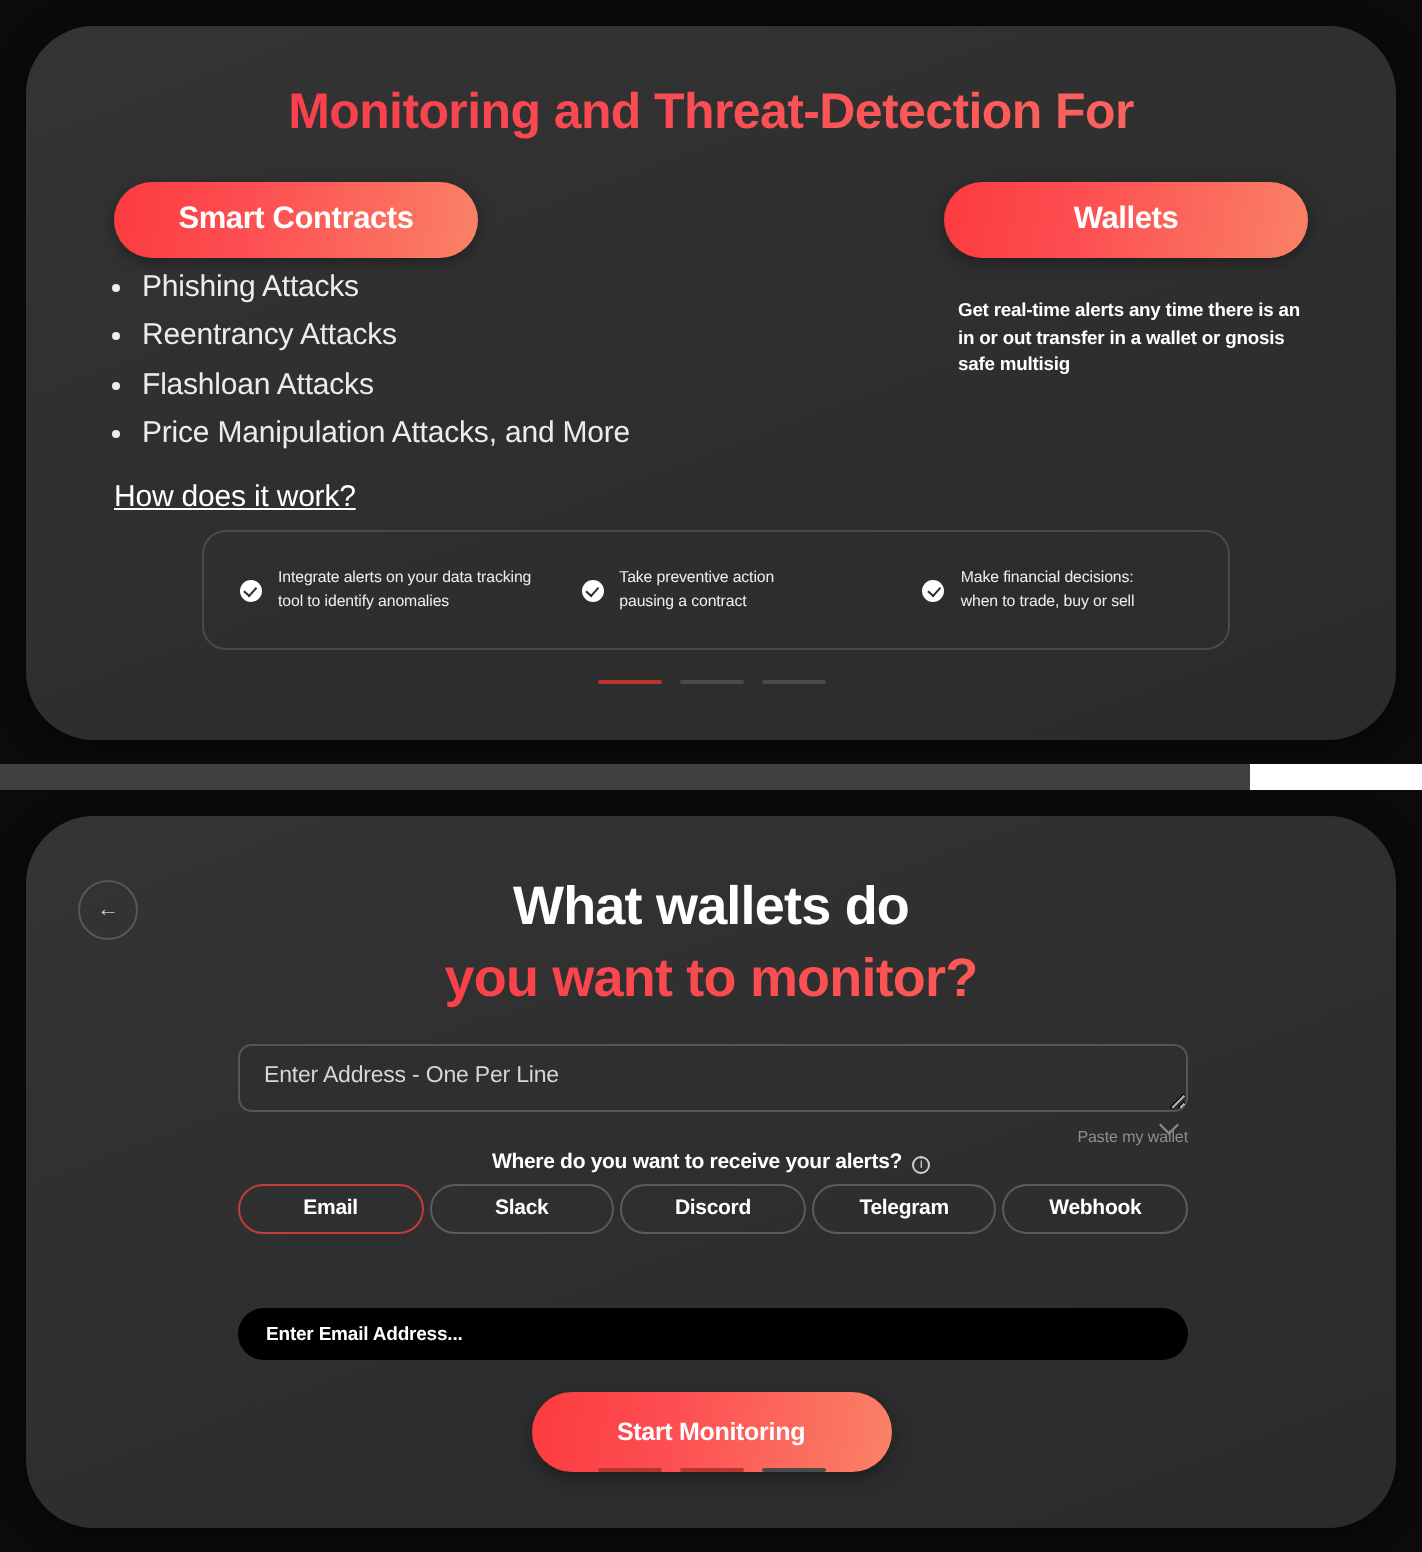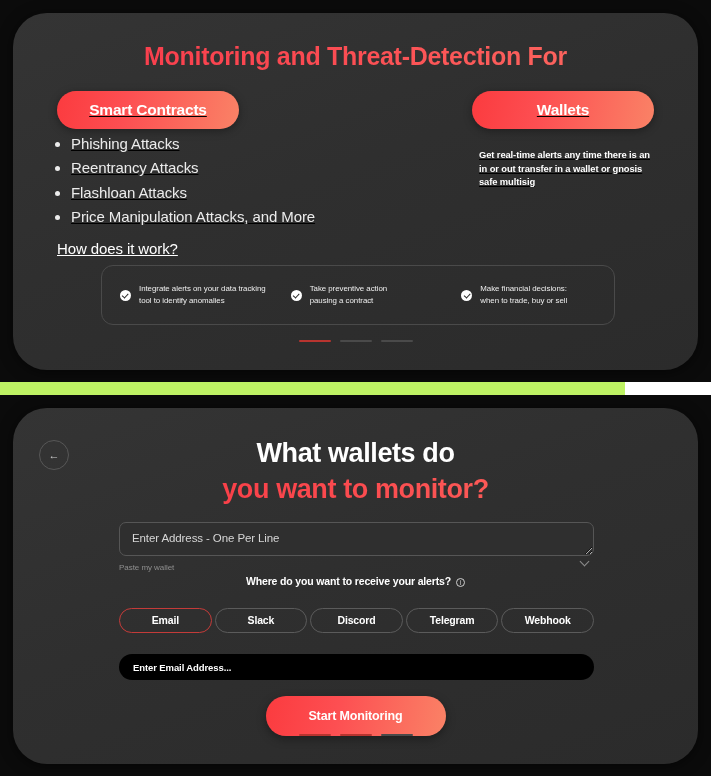--- a/index.html
+++ b/index.html
@@ -9,21 +9,21 @@
     height: 776px;
     background: #ffffff;
     font-family: "Liberation Sans", sans-serif;
     overflow: hidden;
   }
 
   .screen {
     position: relative;
     width: 625px;
     height: 776px;
-    background: #bef264;
+    background: #404040;
   }
 
   
   .shot {
     position: absolute;
     left: 0;
     width: 711px;
     background: #0b0b0b;
     overflow: hidden;
   }
@@ -56,21 +56,20 @@
     color: transparent;
     -webkit-text-fill-color: transparent;
   }
 
   .cols {
     position: absolute;
     top: 78px;
     left: 44px;
     right: 44px;
     display: flex;
-    text-decoration: underline;
   }
   .col { width: 50%; }
 
   .pill-btn {
     display: block;
     width: 100%;
     max-width: 182px;
     height: 38px;
     line-height: 38px;
     border: none;
@@ -234,20 +233,21 @@
     right: 6px; bottom: 7px;
     width: 7px; height: 7px;
     border-bottom: 1px solid #8d8d8d;
     border-left: 1px solid #8d8d8d;
     transform: rotate(-45deg);
     pointer-events: none;
   }
   .paste-link {
     display: block;
     margin-top: 3px;
+    text-align: right;
     color: #8e8e8e;
     font-size: 8px;
     cursor: pointer;
     letter-spacing: -0.05px;
   }
 
   .alerts-q {
     position: absolute;
     top: 167px; left: 0; right: 0;
     text-align: center;
@@ -266,21 +266,21 @@
     font-weight: normal;
     line-height: 8px;
     text-align: center;
     margin-left: 5px;
     vertical-align: 0px;
     cursor: pointer;
   }
 
   .chips {
     position: absolute;
-    top: 200px;
+    top: 184px;
     left: 106px; right: 104px;
     display: flex;
     justify-content: space-between;
     gap: 3px;
   }
   .chip {
     flex: 1;
     height: 25px;
     line-height: 23px;
     border: 1px solid #5b5b5b;

